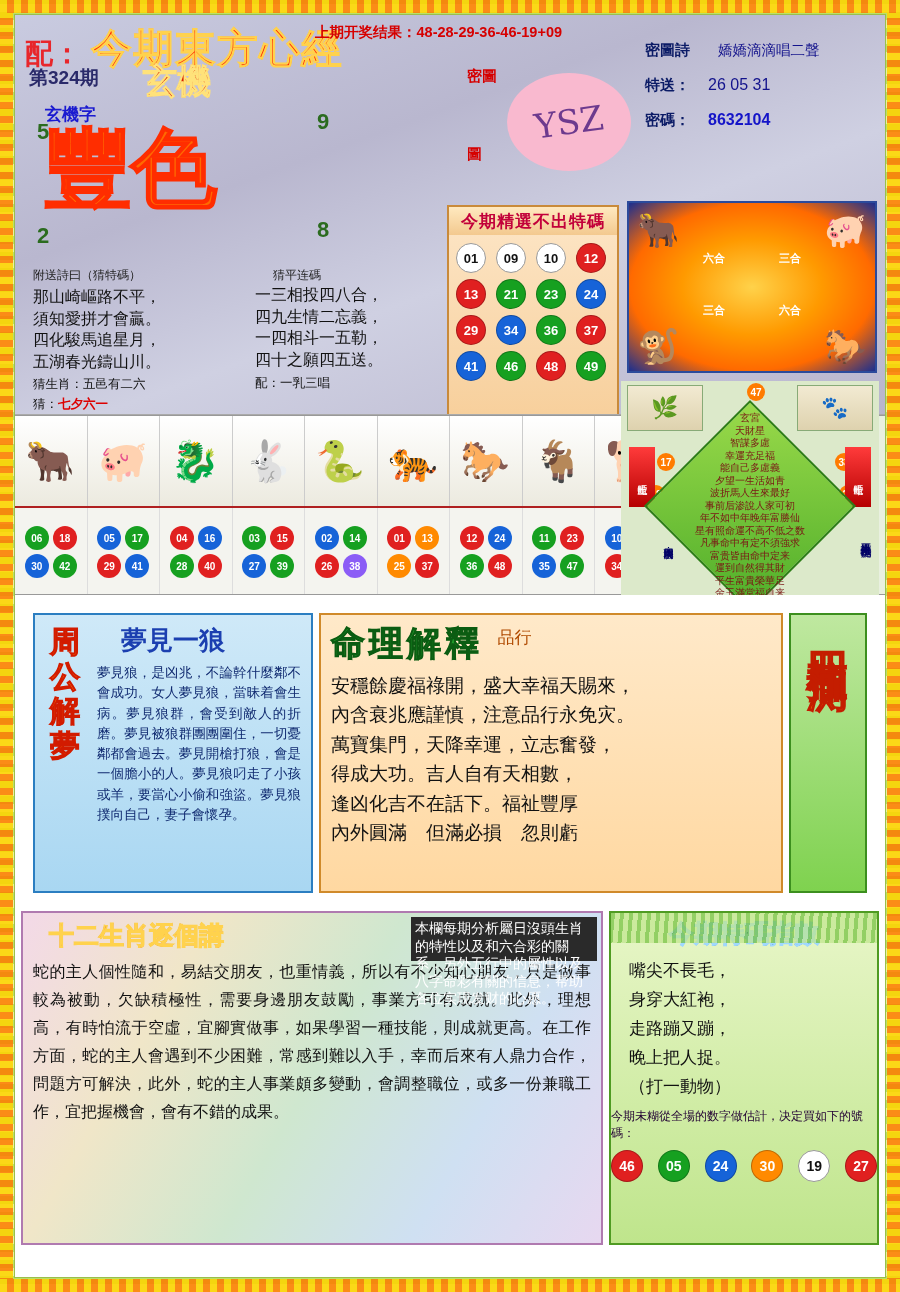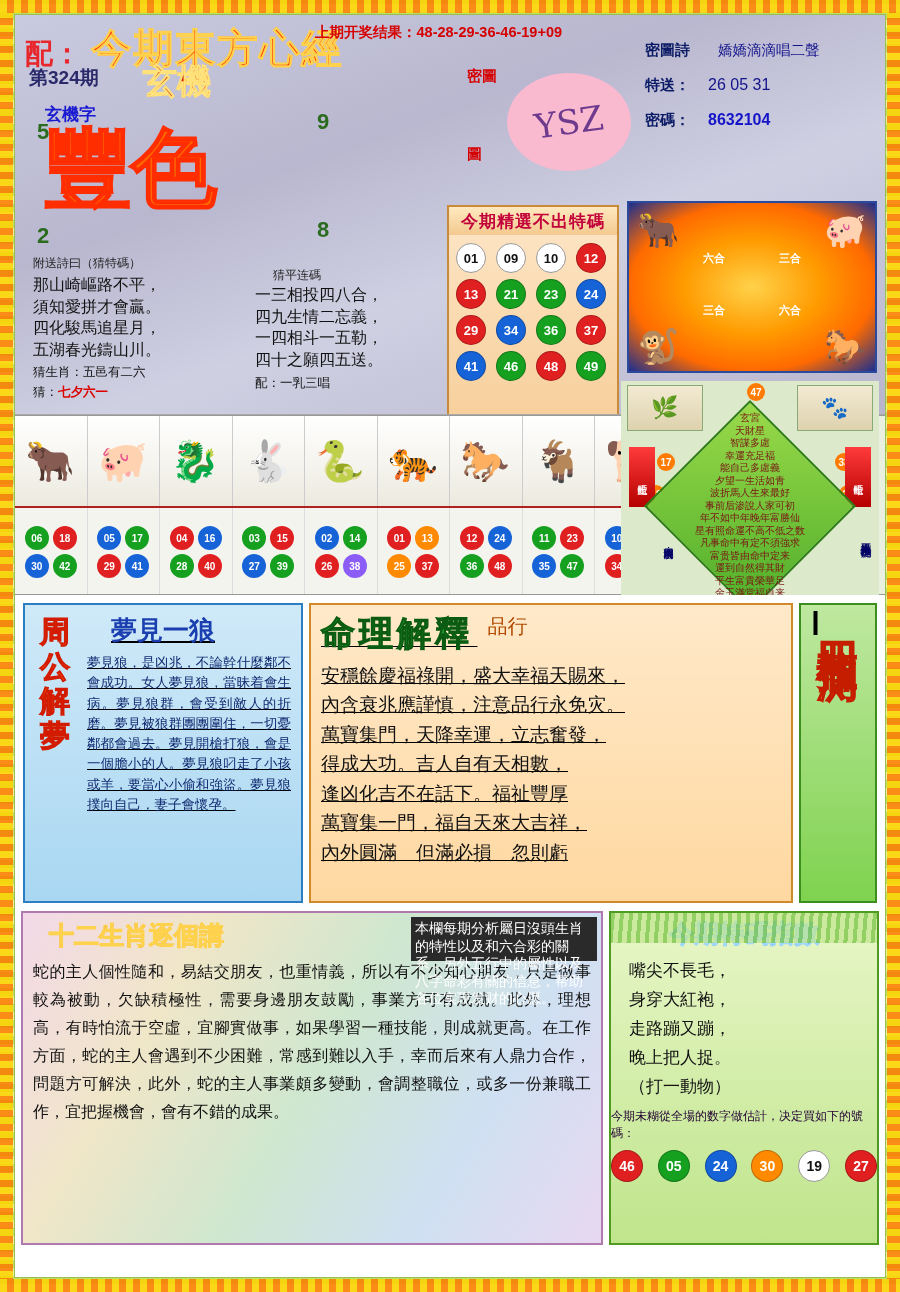--- a/index.html
+++ b/index.html
@@ -68,21 +68,21 @@
   .issue { position:absolute; left:14px; top:50px; font-size:19px; font-weight:bold; color:#2a2a6a;}
   .xuanjizi { position:absolute; left:30px; top:88px; font-size:17px; color:#1a1ad0; font-weight:bold;}
 
   .big-word-box { position:absolute; left:30px; top:110px; width:300px; height:130px;}
   .bw { font-family:"DejaVu Serif", serif; font-size:86px; font-weight:bold;
         color:#ff6a00; -webkit-text-stroke:2px #ff2d00; line-height:1;}
   .cor { position:absolute; font-size:22px; font-weight:bold; color:#2b6b1f;}
   .cor.tl{ left:-8px; top:-6px;} .cor.tr{ left:272px; top:-16px;}
   .cor.bl{ left:-8px; top:98px;} .cor.br{ left:272px; top:92px;}
 
-  .poem-left { position:absolute; left:18px; top:240px; width:210px; }
+  .poem-left { position:absolute; left:18px; top:252px; width:210px; }
   .poem-left .cap { font-size:12px; color:#222; }
   .poem-left .lines { font-family:"DejaVu Serif", serif; font-size:16px; color:#111; line-height:1.35; margin-top:2px;}
   .poem-left .foot { font-size:12.5px; margin-top:4px; color:#111;}
   .poem-left .foot2 { font-size:12.5px; margin-top:3px; color:#111;}
   .red-num { color:#d00; font-weight:bold;}
 
   .poem-mid { position:absolute; left:240px; top:252px; width:190px;}
   .poem-mid .cap { font-size:12px; color:#222; text-align:left; padding-left:18px;}
   .poem-mid .lines { font-family:"DejaVu Serif", serif; font-size:16px; color:#111; line-height:1.35;}
   .poem-mid .foot { font-size:12.5px; margin-top:5px; color:#111;}
@@ -177,41 +177,41 @@
   .dp-num{ position:absolute; width:18px; height:18px; border-radius:50%; background:#ff7b00;
            color:#fff; font-size:10px; display:flex; align-items:center; justify-content:center; font-weight:bold;}
   .dp-side { position:absolute; font-size:10px; color:#b00; writing-mode:vertical-rl;}
   .dp-strip{ position:absolute; width:26px; height:60px; background:linear-gradient(180deg,#ff3b3b,#b50000); color:#fff;
              font-size:10px; writing-mode:vertical-rl; display:flex; align-items:center; justify-content:center;}
   .dp-foot{ position:absolute; right:6px; bottom:4px; font-size:11px; color:#006; writing-mode:vertical-rl; height:92px;}
 
   .smallpic{ position:absolute; width:76px; height:46px; border:1px solid #8a7; background:linear-gradient(180deg,#f2ead2,#ded2ae); font-size:22px; display:flex; align-items:center; justify-content:center;}
 
   
-  .midrow { position:relative; display:flex; gap:6px; padding:8px; height:316px; background:#ffffff;text-decoration:underline;}
+  .midrow { position:relative; display:flex; gap:6px; padding:18px; height:316px; background:#ffffff;}
   .dream {
     width:280px;
     background:linear-gradient(180deg,#cfe9f8,#a9d7f2);
     border:2px solid #2b7ec1; position:relative; padding:6px;
   }
   .dream-title{ text-align:center; font-size:26px; color:#1b3fb0; font-weight:bold; font-family:"DejaVu Serif",serif; margin:2px 0 4px;}
   .dream-body{ font-family:"DejaVu Serif",serif; font-size:13.5px; line-height:1.5; color:#102a70; padding:0 4px 0 56px; text-align:justify;}
   .zhougong{
     position:absolute; left:4px; top:10px; width:52px;
     font-family:"DejaVu Serif",serif; font-size:30px; font-weight:bold;
     color:#ff7a00; -webkit-text-stroke:1px #d21b00; line-height:1.15; text-align:center;
   }
   .mingli {
     flex:1;
     background:linear-gradient(180deg,#ffe9c9,#ffd8a1);
     border:2px solid #d08a2a; position:relative; padding:6px 10px;
   }
   .ml-title{ font-family:"DejaVu Serif",serif; font-size:34px; font-weight:bold; color:#1f9c2a;
              -webkit-text-stroke:1px #0b5c12; letter-spacing:4px;}
-  .ml-sub{ display:inline-block; font-size:20px; color:#b04a00; margin-left:10px; vertical-align:12px;}
+  .ml-sub{ display:inline-block; font-size:17px; color:#b04a00; margin-left:10px; vertical-align:12px;}
   .ml-body{ font-family:"DejaVu Serif",serif; font-size:19px; line-height:1.55; color:#111; margin-top:4px;}
   .sizhu {
     width:78px;
     background:linear-gradient(180deg,#bfe8a0,#7fd24f);
     border:2px solid #3c8f1e;
     display:flex; align-items:flex-start; justify-content:center;
   }
   .sizhu span{
     writing-mode:vertical-rl; font-family:"DejaVu Serif",serif;
     font-size:40px; font-weight:bold; color:#ff7a00; -webkit-text-stroke:1.5px #c41d00;
@@ -544,21 +544,20 @@
       <div>
         <span class="ml-title">命理解釋</span>
         <span class="ml-sub">品行</span>
       </div>
       <div class="ml-body">
         <div>安穩餘慶福祿開，盛大幸福天賜來，</div>
         <div>內含衰兆應謹慎，注意品行永免灾。</div>
         <div>萬寶集門，天降幸運，立志奮發，</div>
         <div>得成大功。吉人自有天相數，</div>
         <div>逢凶化吉不在話下。福祉豐厚</div>
-        <div>萬寶集一門，福自天來大吉祥，</div>
         <div>內外圓滿　但滿必損　忽則虧</div>
       </div>
     </div>
 
     <div class="sizhu">
       <span>四柱預測</span>
     </div>
   </div>
 
   <div class="botrow">

